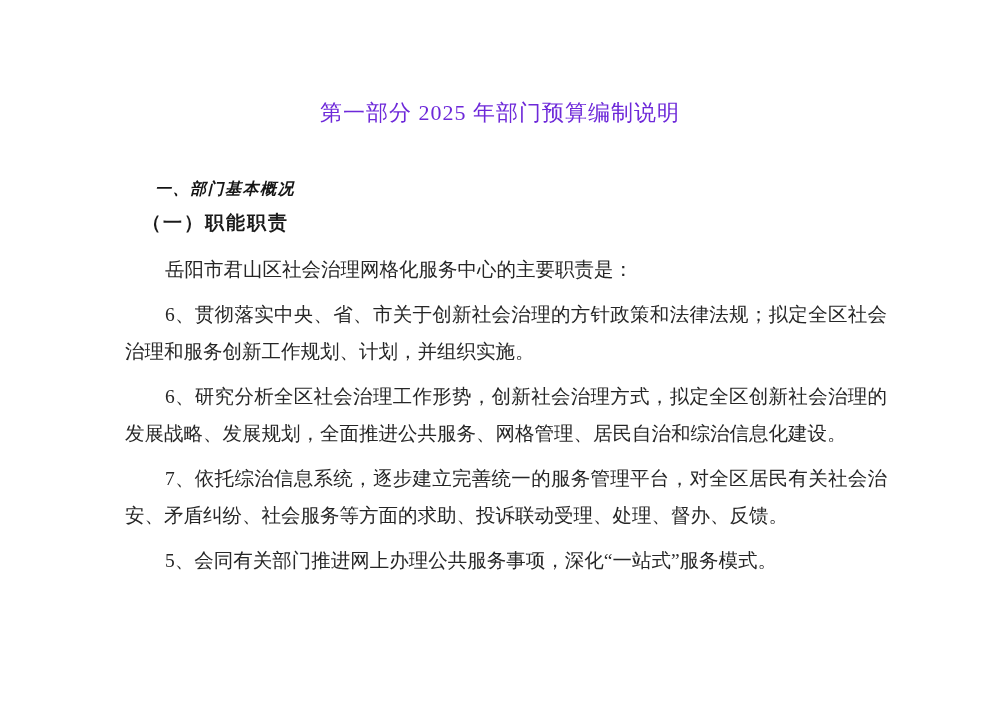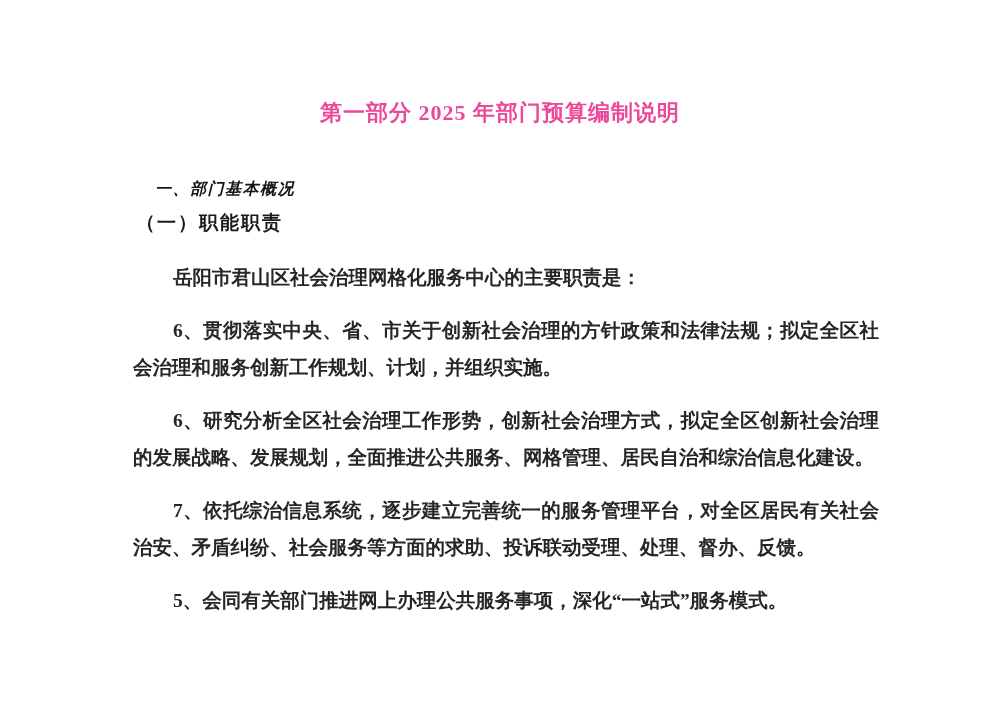--- a/index.html
+++ b/index.html
@@ -15,65 +15,64 @@
     overflow: hidden;
     font-family: "Liberation Serif", serif;
   }
   .doc-title {
     position: absolute;
     top: 100px;
     left: 0;
     right: 0;
     text-align: center;
     font-family: "Liberation Serif", serif;
-    font-weight: bold;
+    font-weight: normal;
     font-size: 22px;
     letter-spacing: 1px;
-    color: #ec4899;
+    color: #6d28d9;
     line-height: 26px;
   }
   .section-heading {
     position: absolute;
     top: 177px;
     left: 155px;
     font-family: "Liberation Sans", sans-serif;
     font-weight: bold;
     font-size: 16px;
     letter-spacing: 1.5px;
     color: #141414;
     line-height: 24px;
     font-style: italic;
   }
   .subsection-heading {
     position: absolute;
     top: 211px;
-    left: 136px;
+    left: 142px;
     font-family: "Liberation Serif", serif;
     font-weight: bold;
     font-size: 19px;
     letter-spacing: 2px;
     color: #1a1a1a;
     line-height: 24px;
   }
   .body-text {
     position: absolute;
     top: 243px;
     left: 117px;
     width: 778px;
     font-family: "Liberation Serif", serif;
     font-size: 19.5px;
     line-height: 37px;
     text-align: justify;
     color: #262626;
   }
   .body-text p.para {
-    margin: 16px;
+    margin: 8px;
     padding: 0;
     text-indent: 40px;
-    font-weight: bold;
   }
 </style>
 </head>
 <body>
 
 <div class="page">
 
   <div class="doc-title">第一部分 2025 年部门预算编制说明</div>
 
   <div class="section-heading">一、部门基本概况</div>

